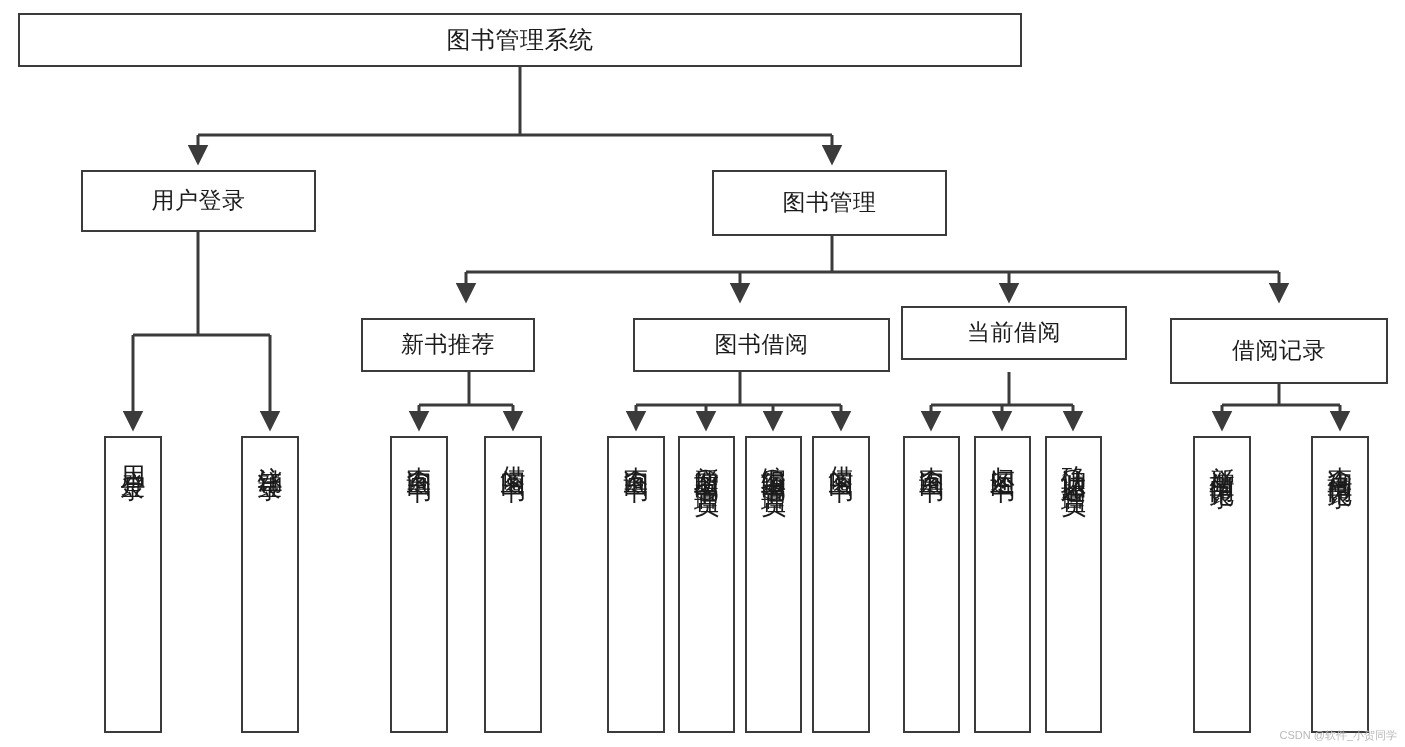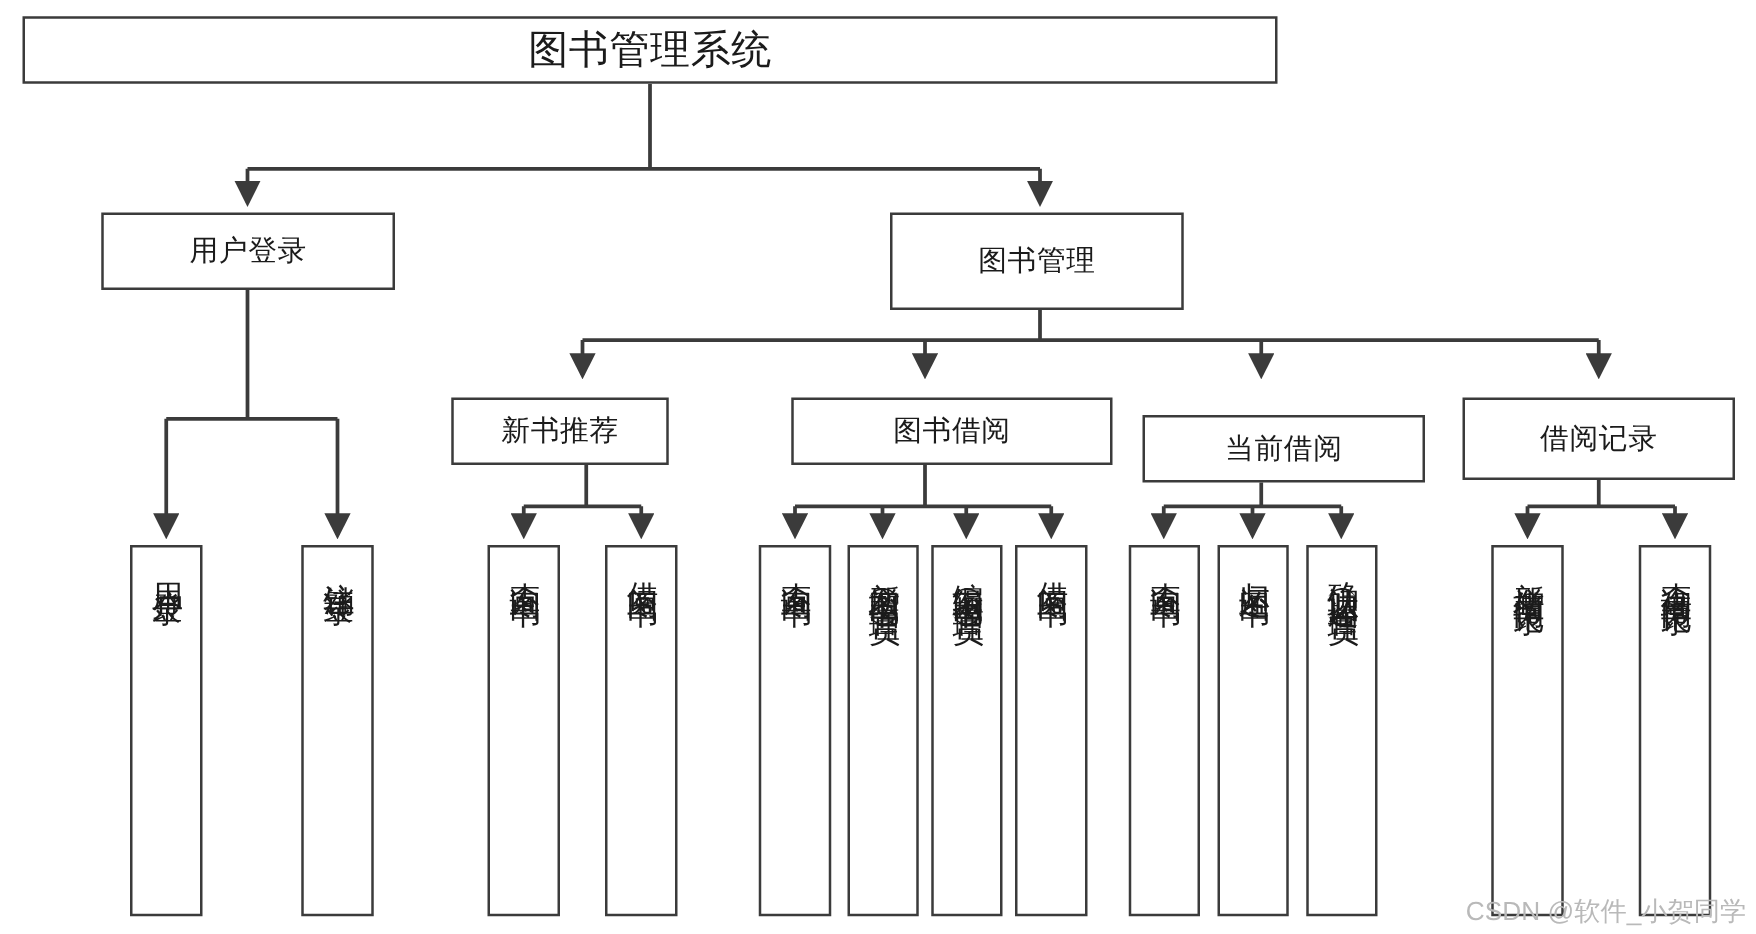--- a/index.html
+++ b/index.html
@@ -43,41 +43,41 @@
     text-align: center;
     line-height: 1.18;
     letter-spacing: 0.5px;
   }
   
   .node.h .label {
     writing-mode: horizontal-tb;
     font-size: 23px;
   }
   .node.root .label {
-    font-size: 32px;
+    font-size: 24px;
   }
   
   .node.v {
     align-items: flex-start;
     padding-top: 8px;
   }
   .node.v .label {
     writing-mode: vertical-rl;
     text-orientation: upright;
     font-size: 25px;
     line-height: 1.0;
     letter-spacing: 4px;
     white-space: nowrap;
   }
   
   #watermark {
     position: absolute;
     right: 8px;
     bottom: 4px;
-    font-size: 21px;
+    font-size: 11px;
     color: #b9b9b9;
     z-index: 3;
     white-space: nowrap;
     font-family: "Liberation Sans", "DejaVu Sans", sans-serif;
   }
 </style>
 </head>
 <body>
 
 <div id="canvas">
@@ -133,31 +133,31 @@
     </g>
   </svg>
 
   <div class="node h root" style="left:18px; top:13px; width:1004px; height:54px;">
     <span class="label">图书管理系统</span>
   </div>
 
   <div class="node h" style="left:81px; top:170px; width:235px; height:62px;">
     <span class="label">用户登录</span>
   </div>
-  <div class="node h" style="left:712px; top:170px; width:235px; height:78px;">
+  <div class="node h" style="left:712px; top:170px; width:235px; height:66px;">
     <span class="label">图书管理</span>
   </div>
 
   <div class="node h" style="left:361px; top:318px; width:174px; height:54px;">
     <span class="label">新书推荐</span>
   </div>
   <div class="node h" style="left:633px; top:318px; width:257px; height:54px;">
     <span class="label">图书借阅</span>
   </div>
-  <div class="node h" style="left:901px; top:332px; width:226px; height:54px;margin-left:13px;">
+  <div class="node h" style="left:901px; top:306px; width:226px; height:54px;">
     <span class="label">当前借阅</span>
   </div>
   <div class="node h" style="left:1170px; top:318px; width:218px; height:66px;">
     <span class="label">借阅记录</span>
   </div>
 
   <div class="node v" style="left:104px; top:436px; width:58px; height:297px;">
     <span class="label">用户登录</span>
   </div>
   <div class="node v" style="left:241px; top:436px; width:58px; height:297px;">

